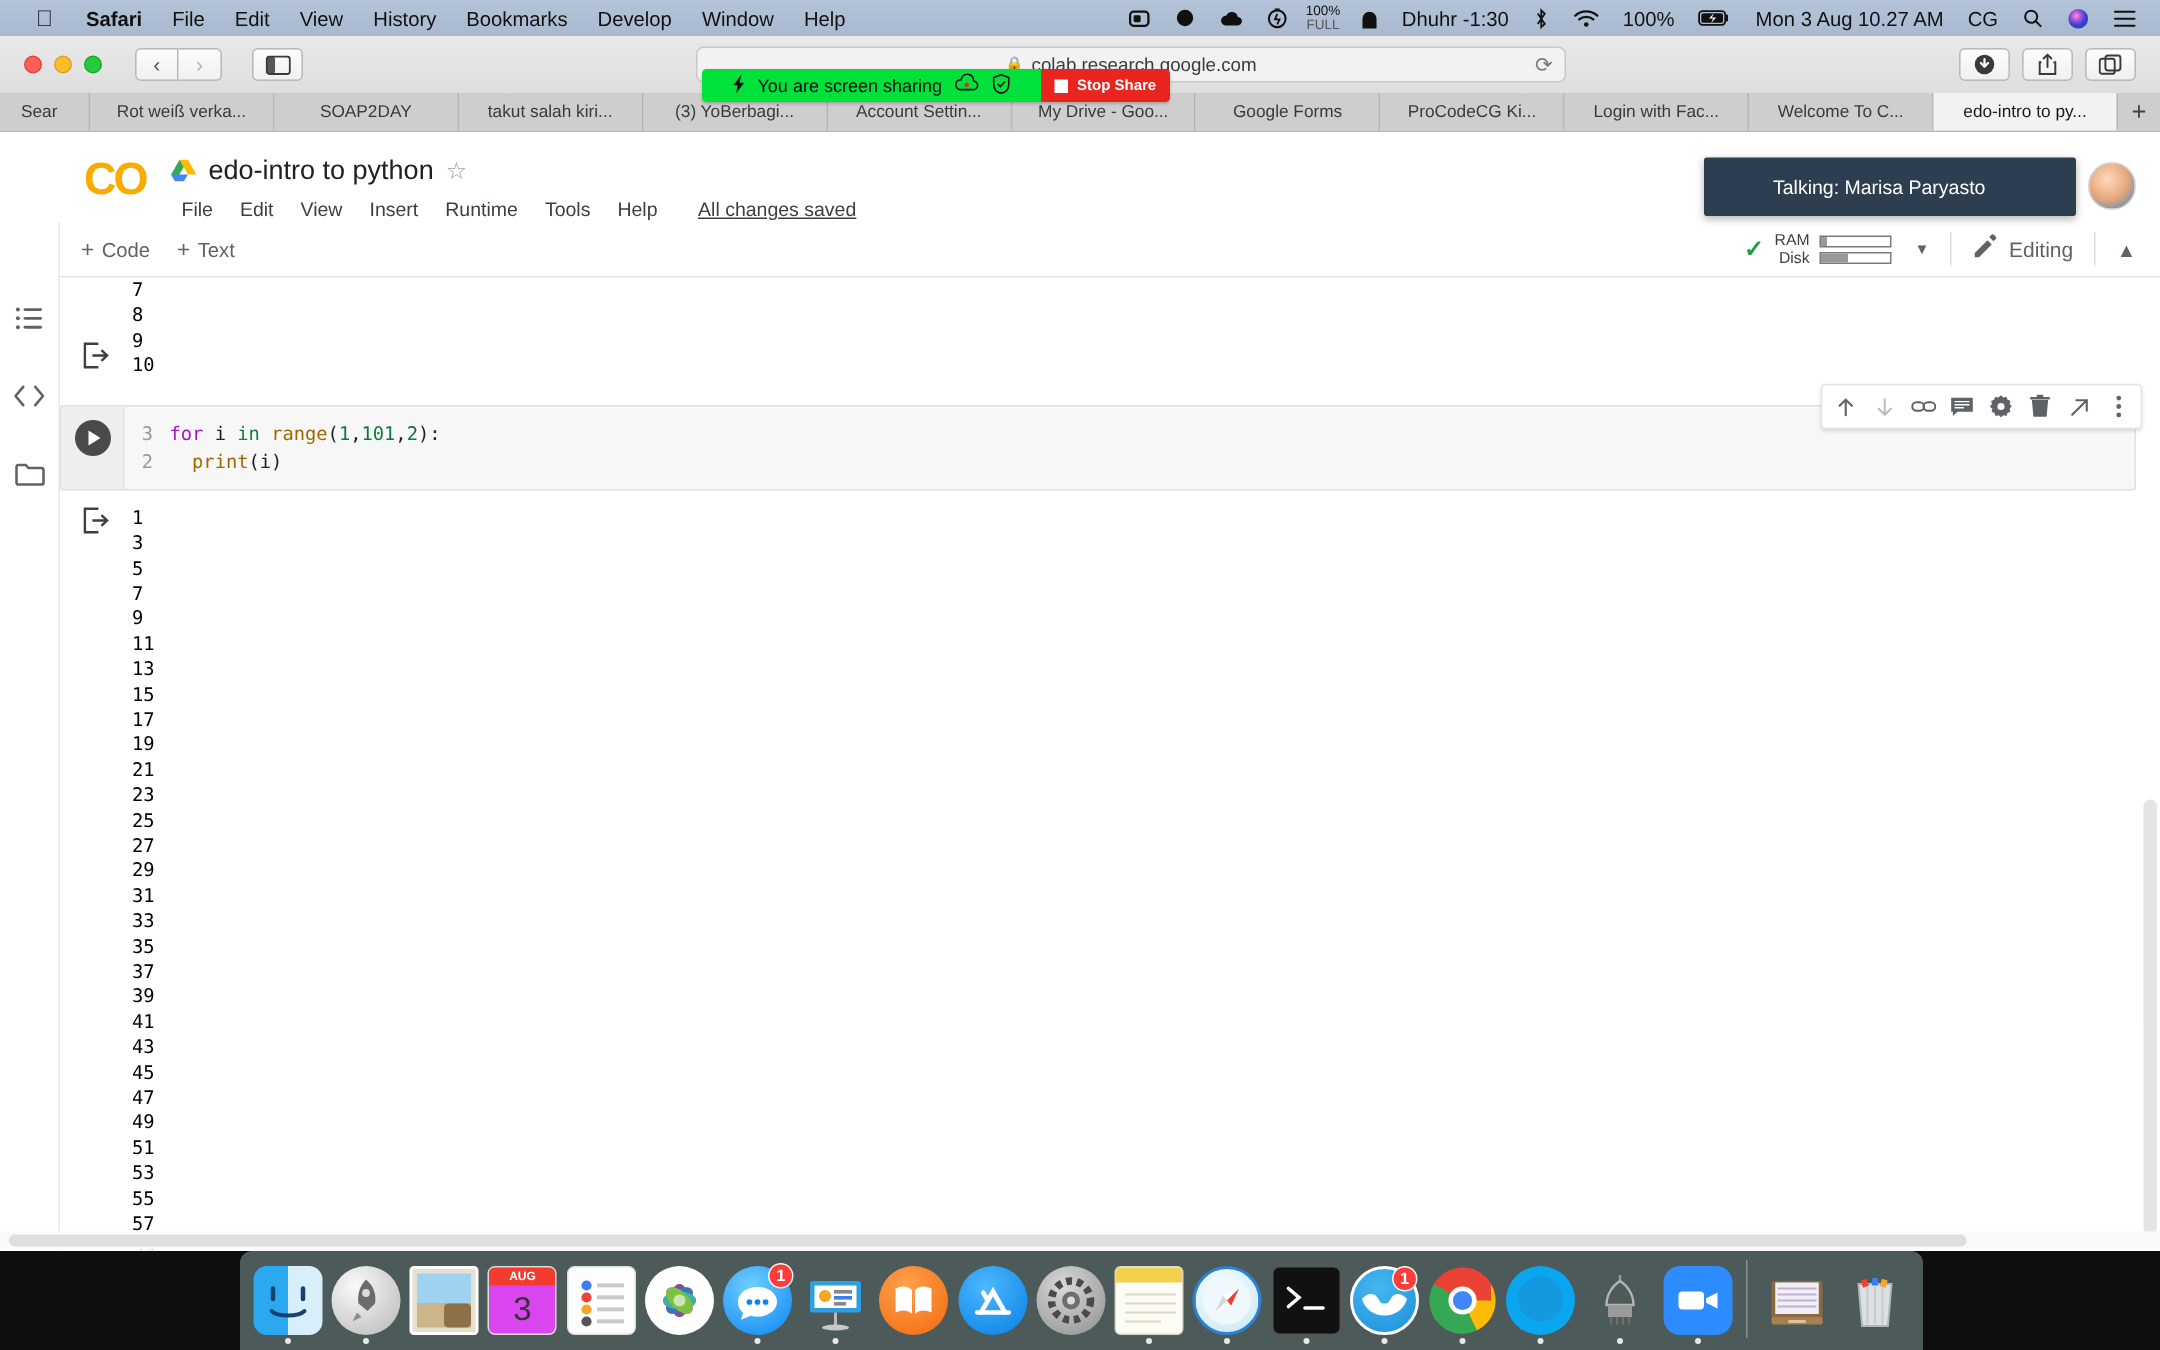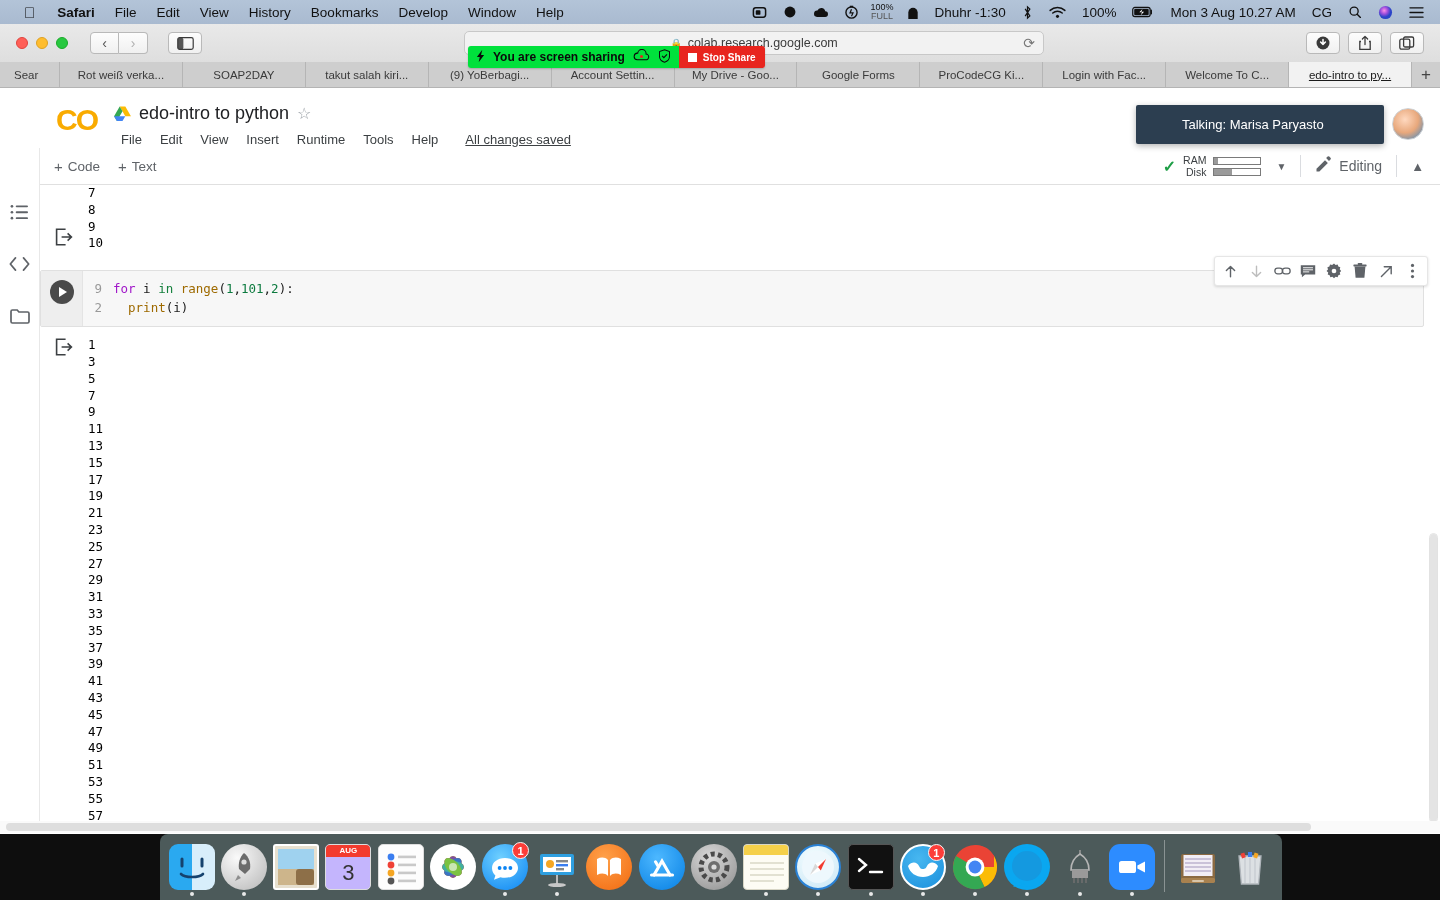--- a/index.html
+++ b/index.html
@@ -78,38 +78,38 @@
   }
 
   
   .sharebanner {
     position: absolute; left: 468px; top: 22px; height: 22px;
     display: flex; align-items: center; border-radius: 3px; overflow: hidden;
     z-index: 40; box-shadow: 0 1px 2px rgba(0,0,0,.2);
   }
   .sb-green {
     background: #00e13c; display: flex; align-items: center; height: 22px;
-    padding: 0 8px; gap: 8px; font-size: 12px; color: #0a0a0a; font-weight: 700; text-align: center;
+    padding: 0 20px; gap: 8px; font-size: 12px; color: #0a0a0a; font-weight: 400; text-align: center;
   }
   .sb-red {
     background: #e8251e; display: flex; align-items: center; height: 22px;
     padding: 0 9px; gap: 6px; font-size: 10px; color: #fff; font-weight: 600;
   }
   .sb-red .sq { width: 9px; height: 9px; background: #fff; display: block; }
 
   
   .tabbar { height: 25px; display: flex; align-items: stretch; background: #cecece; }
   .tab {
     flex: 1; display: flex; align-items: center; justify-content: center;
     font-size: 11.5px; color: #3a3a3a; border-right: 1px solid #b5b5b5;
     background: #cecece; overflow: hidden; white-space: nowrap;
     padding: 0 4px; min-width: 0;
   }
   .tab.first { flex: 0 0 60px; justify-content: flex-start; padding-left: 14px; }
-  .tab.active { background: #f2f2f2; color: #1a1a1a; text-decoration: underline; }
+  .tab.active { background: #f2f2f2; color: #1a1a1a; }
   .newtab {
     flex: 0 0 28px; display: flex; align-items: center; justify-content: center;
     font-size: 17px; color: #444; background: #cecece;
   }
 
   
   .page { position: absolute; top: 88px; left: 0; width: 1440px; height: 745px; background: #fff; padding-left: 40px; }
 
   .colab-head { height: 60px; position: relative; }
   .co-logo {
@@ -428,21 +428,21 @@
           <span>Stop Share</span>
         </span>
       </span>
     </div>
 
     <div class="tabbar">
       <span class="tab first">Sear</span>
       <span class="tab">Rot weiß verka...</span>
       <span class="tab">SOAP2DAY</span>
       <span class="tab">takut salah kiri...</span>
-      <span class="tab">(9) YoBerbagi...</span>
+      <span class="tab">(3) YoBerbagi...</span>
       <span class="tab">Account Settin...</span>
       <span class="tab">My Drive - Goo...</span>
       <span class="tab">Google Forms</span>
       <span class="tab">ProCodeCG Ki...</span>
       <span class="tab">Login with Fac...</span>
       <span class="tab">Welcome To C...</span>
       <span class="tab active">edo-intro to py...</span>
       <span class="newtab">+</span>
     </div>
   </div>
@@ -653,21 +653,21 @@
           </span>
         </div>
 
         <div class="cell-inner">
           <div class="cell-run">
             <span class="runbtn">
                 <i class="tri"></i>
               </span>
           </div>
           <div class="code-area">
-            <div class="linenos mono" id="linenos">9
+            <div class="linenos mono" id="linenos">3
 2</div>
             <div class="codelines mono" id="codelines"><div><span class="kw">for </span><span class="pl">i </span><span class="kw2">in </span><span class="fn">range</span><span class="pl">(</span><span class="num">1</span><span class="pl">,</span><span class="num">101</span><span class="pl">,</span><span class="num">2</span><span class="pl">):</span></div><div><span class="fn">  print</span><span class="pl">(i)</span></div></div>
           </div>
         </div>
       </div>
 
       <div class="cell-out">
         <div class="out-row">
           <div class="out-gutter" style="align-items:flex-start;padding-top:1px;">
             <span class="out-icon">
@@ -749,21 +749,21 @@
     </div>
 
     <div class="dock-item">
       <span class="dock-icon" style="background:#e7e0cf;border:2px solid #fff;border-radius:3px;overflow:hidden;">
         <span style="position:absolute;inset:3px;background:linear-gradient(#9fd2ef 55%,#cdb58b 55%);display:block;"></span>
         <span style="position:absolute;right:3px;bottom:3px;width:18px;height:16px;background:#8d6f48;border-radius:3px;"></span>
       </span>
     </div>
 
     <div class="dock-item">
-      <span class="dock-icon" style="background:#c4b5fd;border-radius:5px;overflow:hidden;border:1px solid #ddd;">
+      <span class="dock-icon" style="background:#d946ef;border-radius:5px;overflow:hidden;border:1px solid #ddd;">
         <span style="position:absolute;left:0;right:0;top:0;height:12px;background:#f33b2e;color:#fff;font-size:8px;font-weight:bold;text-align:center;line-height:12px;">AUG</span>
         <span style="position:absolute;left:0;right:0;top:12px;bottom:0;display:flex;align-items:center;justify-content:center;font-size:22px;color:#333;">3</span>
       </span>
     </div>
 
     <div class="dock-item">
       <span class="dock-icon" style="background:#fdfdfd;border-radius:5px;border:1px solid #ddd;">
         <svg width="46" height="46" viewBox="0 0 46 46" style="position:absolute;left:0;top:0">
             <g>
               <circle cx="12" cy="12" r="3.4" fill="#3b7ef0"></circle>

